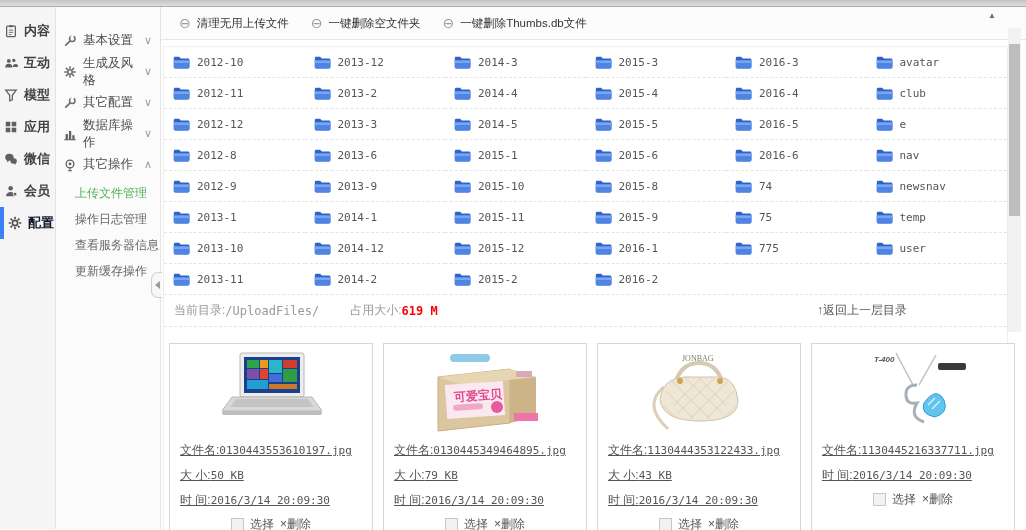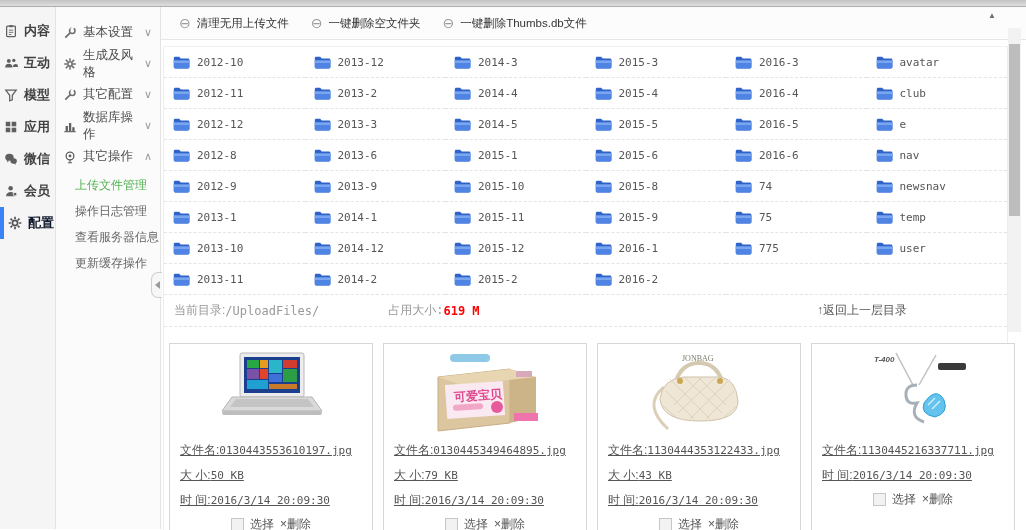--- a/index.html
+++ b/index.html
@@ -13,21 +13,21 @@
   .layout { display:flex; height:522px; }
 
   
   .primary { width:56px; background:#f5f5f5; border-right:1px solid #e3e3e3; padding-top:8px; flex:none;}
   .pitem { height:32px; display:flex; align-items:center; gap:5px; padding-left:0;
     font-size:13px; font-weight:bold; color:#424242; cursor:pointer; border-left:4px solid transparent; }
   .pitem .icn { width:15px; height:15px; display:flex; align-items:center; flex:none; }
   .pitem.active { border-left:4px solid #3b82f6; padding-left:4px; color:#0f172a; }
 
   
-  .secondary { width:105px; background:#fbfbfb; border-right:1px solid #e3e3e3; padding-top:10px; flex:none; }
+  .secondary { width:105px; background:#fbfbfb; border-right:1px solid #e3e3e3; padding-top:18px; flex:none; }
   .group { height:31px; display:flex; align-items:center; gap:5px; padding:0 8px 0 7px;
     font-size:12.5px; color:#4a4a4a; cursor:pointer; }
   .group .icn { width:15px; height:15px; display:flex; align-items:center; flex:none;}
   .group .chev { margin-left:auto; color:#9a9a9a; font-size:11px; }
   .subitem { height:26px; line-height:26px; padding-left:19px; font-size:12px; color:#666; cursor:pointer; }
   .subitem.active { color:#52b152; }
 
   
   .main { flex:1; position:relative; background:#fff; min-width:0; }
   .toolbar { height:33px; display:flex; align-items:center; gap:22px; padding-left:18px;
@@ -38,21 +38,21 @@
   .panel { margin:6px 18px 0 2px; border-left:1px solid #ededed; border-right:1px solid #ededed;
     border-top:1px solid #f2f2f2; }
   .fgrid { display:grid; grid-template-columns:repeat(6,1fr); }
   .fcell { height:31px; display:flex; align-items:center; gap:7px; padding-left:9px;
     border-bottom:1px dashed #e4e4e4; cursor:pointer; }
   .fname { font-size:11px; color:#555; font-family:"DejaVu Sans Mono", monospace; }
 
   .status-row { height:32px; display:flex; align-items:center; padding-left:10px;
     border-bottom:1px dashed #e4e4e4; font-size:12px; color:#999; }
   .status-row .mono { font-family:"DejaVu Sans Mono", monospace; }
-  .size-label { margin-left:69px;font-family:Liberation Mono, monospace; }
+  .size-label { margin-left:31px; }
   .size-val { color:#f00; font-weight:bold; }
   .back-link { margin-left:auto; margin-right:100px; color:#555; cursor:pointer; }
 
   .cards { display:flex; gap:10px; padding:16px 0 0 5px; }
   .card { width:204px; flex:none; border:1px solid #d7d7d7; background:#fff; padding:6px 10px 8px; }
   .thumb { height:88px; display:flex; align-items:center; justify-content:center; overflow:hidden; }
   .cline { font-size:12px; color:#555; line-height:25px; white-space:nowrap; overflow:hidden;text-decoration:underline; }
   .cline .v { font-family:"DejaVu Sans Mono", monospace; font-size:11px; color:#555; }
   .sel-row { display:flex; align-items:center; justify-content:center; gap:6px;
     margin-top:3px; font-size:12px; color:#555; }

